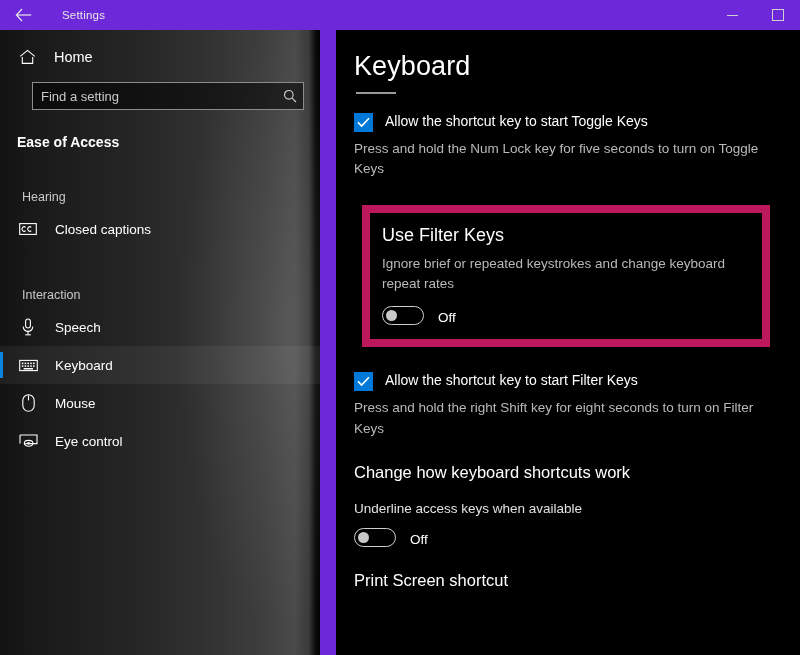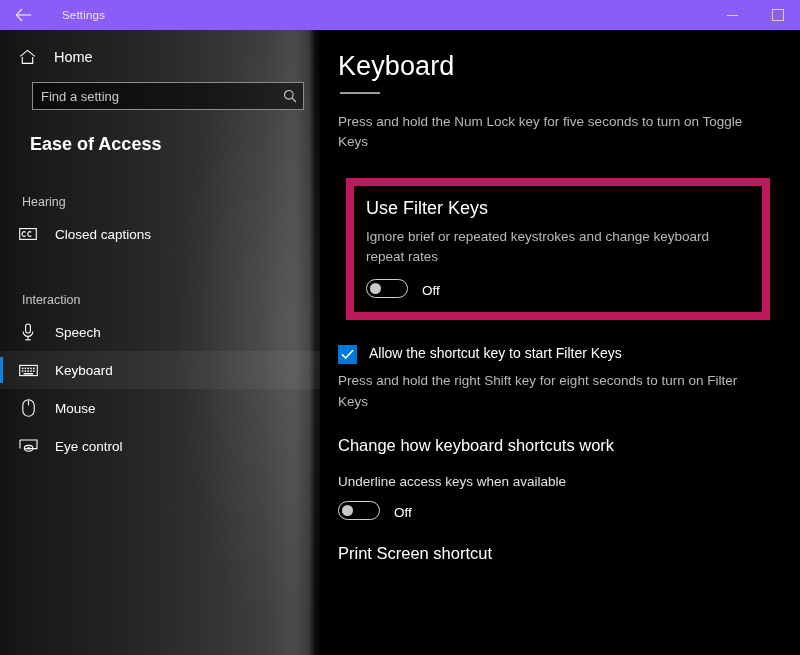--- a/index.html
+++ b/index.html
@@ -15,21 +15,21 @@
     color: #ffffff;
     position: relative;
   }
 
   
   #window {
     position: absolute;
     inset: 0;
     display: flex;
     flex-direction: column;
-    background: #8b5cf6;
+    background: #6d28d9;
   }
 
   
   .titlebar {
     height: 30px;
     min-height: 30px;
     display: flex;
     align-items: center;
     position: relative;
     background: linear-gradient(to right, #141414 0%, #1b1b1b 22%, #24 38%, #2a2a2a 38%, #0a0a0a 41%, #050505 100%);
@@ -68,20 +68,21 @@
     height: 10px;
     border: 1px solid #cfcfcf;
   }
 
   
   .content {
     flex: 1;
     display: flex;
     min-height: 0;
     position: relative;
+    gap: 16px;
   }
 
   
   .sidebar {
     width: 320px;
     min-width: 320px;
     position: relative;
     background:
       linear-gradient(to right,
         #131313 0%,
@@ -150,26 +151,25 @@
   .search-input::placeholder { color: #c9c9c9; opacity: 1; }
   .search-icon {
     width: 26px;
     display: flex;
     align-items: center;
     justify-content: center;
     color: #d0d0d0;
   }
 
   .sb-section-title {
-    font-size: 18px;
+    font-size: 14px;
     font-weight: bold;
     color: #ffffff;
-    padding: 0 0 0 9px;
+    padding: 0 0 0 17px;
     margin-top: 24px;
-    margin-left: 21px;
   }
   .sb-group-label {
     font-size: 12.5px;
     color: #c9c9c9;
     padding-left: 22px;
     margin-top: 40px;
     margin-bottom: 6px;
   }
 
   .nav-item {
@@ -431,20 +431,28 @@
         </div>
 
       </div>
     </div>
 
     <div class="main">
 
       <h1 class="page-title">Keyboard</h1>
       <div class="title-rule"></div>
 
+      <div class="checkrow">
+        <span class="checkbox">
+          <svg width="13" height="11" viewBox="0 0 13 11" fill="none">
+            <path d="M1 5.4 L4.6 9 L12 1.3" stroke="#fff" stroke-width="1.6" fill="none"></path>
+          </svg>
+        </span>
+        <span class="lbl">Allow the shortcut key to start Toggle Keys</span>
+      </div>
       <p class="desc">Press and hold the Num Lock key for five seconds to turn on Toggle Keys</p>
 
       <div class="hl-box">
         <h2 class="sec-heading">Use Filter Keys</h2>
         <p class="desc">Ignore brief or repeated keystrokes and change keyboard repeat rates</p>
         <div class="toggle-row">
           <span class="toggle">
             <span class="knob"></span>
           </span>
           <span class="state">Off</span>

